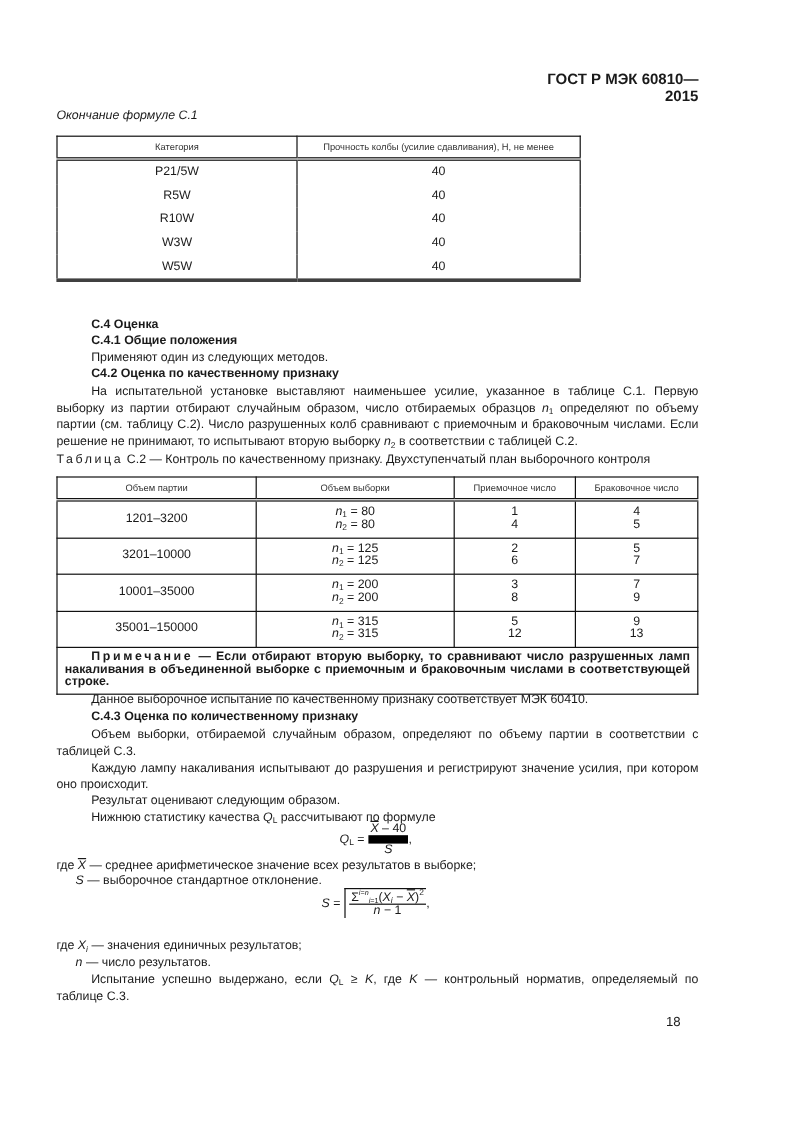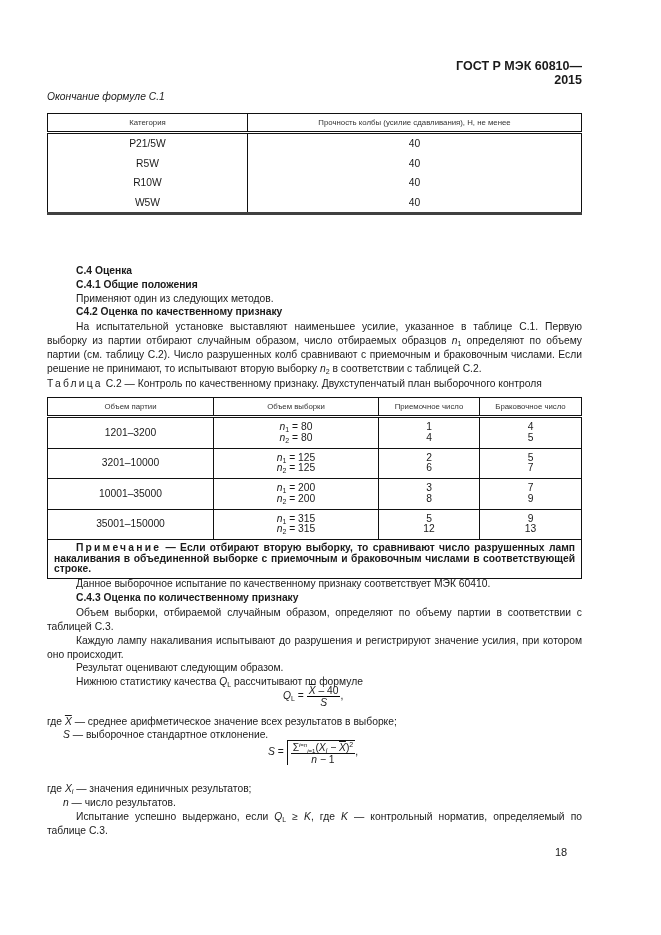--- a/index.html
+++ b/index.html
@@ -8,31 +8,31 @@
   .abs { position:absolute; }
   .hdr { left:445px; top:59px; width:137px; text-align:right; font-weight:bold; font-size:12.5px; }
   .it { font-style:italic; }
   .b { font-weight:bold; }
   .p { position:absolute; left:47px; width:535px; line-height:14px; text-align:justify; }
   .ind { text-indent:29px; }
   .lead { left:76px; }
   table { border-collapse:collapse; position:absolute; }
   td, th { border:1px solid #111; padding:0; text-align:center; font-weight:normal; }
   th { font-size:7.8px; color:#333; height:17px; border-bottom:3px double #111; }
-  .t1 { left:47px; top:113px; width:535px; }
+  .t1 { left:47px; top:113px; width:437px; }
   .t1 td { border-top:none; border-bottom:none; height:19.6px; font-size:10.3px; }
   .t1 tr:last-child td { border-bottom:3px solid #404040;margin-top:47px; }
   .t2 { left:47px; top:397px; width:535px;padding-left:44px; }
   .t2 td { height:29.5px; font-size:10.3px; line-height:10.5px; }
   .note { text-align:justify !important; padding:3px 6px !important; font-size:9.4px; line-height:13px; height:auto !important;font-weight:bold; }
   .spc { letter-spacing:2.2px; }
   sub { font-size:7px; vertical-align:-2px; line-height:0; }
   .ov { text-decoration:overline; }
   .frac { display:inline-block; vertical-align:middle; text-align:center; }
-  .frac .n { display:block; border-bottom:1px solid #000000; padding:0 2px; }
+  .frac .n { display:block; border-bottom:7px solid #000000; padding:0 2px; }
   .frac .d { display:block; padding:0 2px; }
   .sqrt { display:inline-block; vertical-align:middle; border-top:1px solid #111; border-left:1px solid #111; padding-left:3px; }
   .pg { left:555px; top:846px; font-size:11px; }
 </style>
 </head>
 <body>
 
 <div class="abs hdr">ГОСТ Р МЭК 60810—2015</div>
 
 <div class="abs it" style="left:47px;top:91px;">Окончание формуле С.1</div>
@@ -46,20 +46,24 @@
   <tr>
         <td>P21/5W</td>
         <td>40</td>
       </tr>
   <tr>
         <td>R5W</td>
         <td>40</td>
       </tr>
   <tr>
         <td>R10W</td>
+        <td>40</td>
+      </tr>
+  <tr>
+        <td>W3W</td>
         <td>40</td>
       </tr>
   <tr>
         <td>W5W</td>
         <td>40</td>
       </tr>
 </tbody>
   </table>
 
 <div class="abs b lead" style="top:265px;">С.4 Оценка</div>

